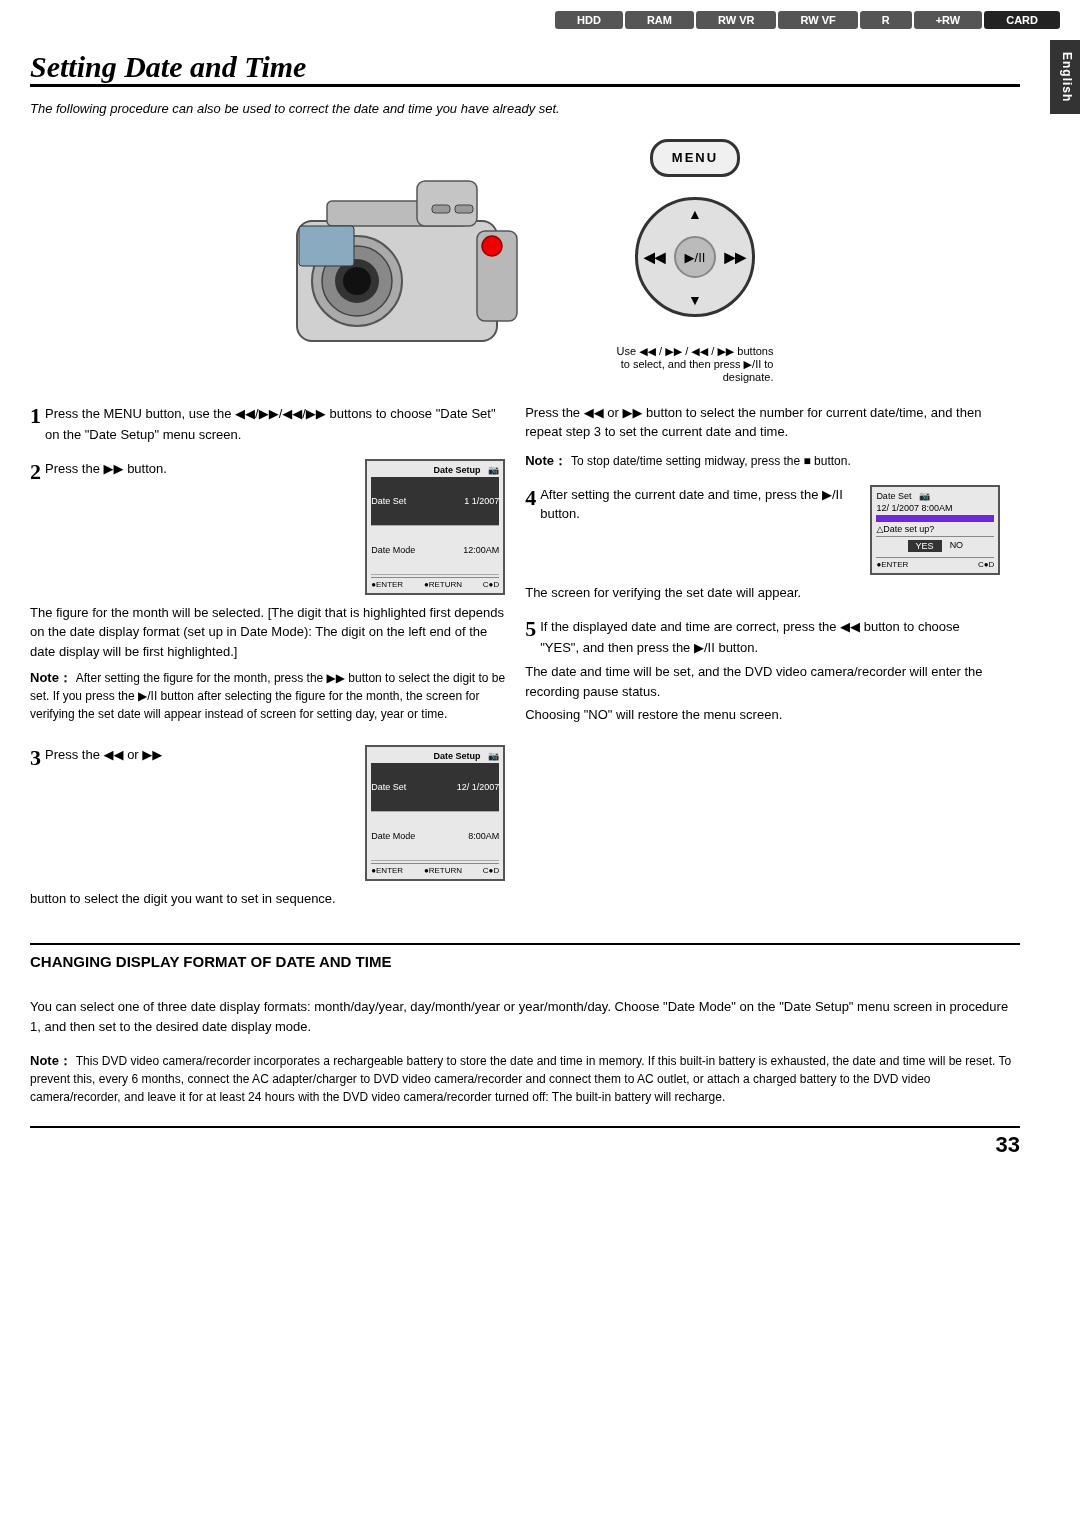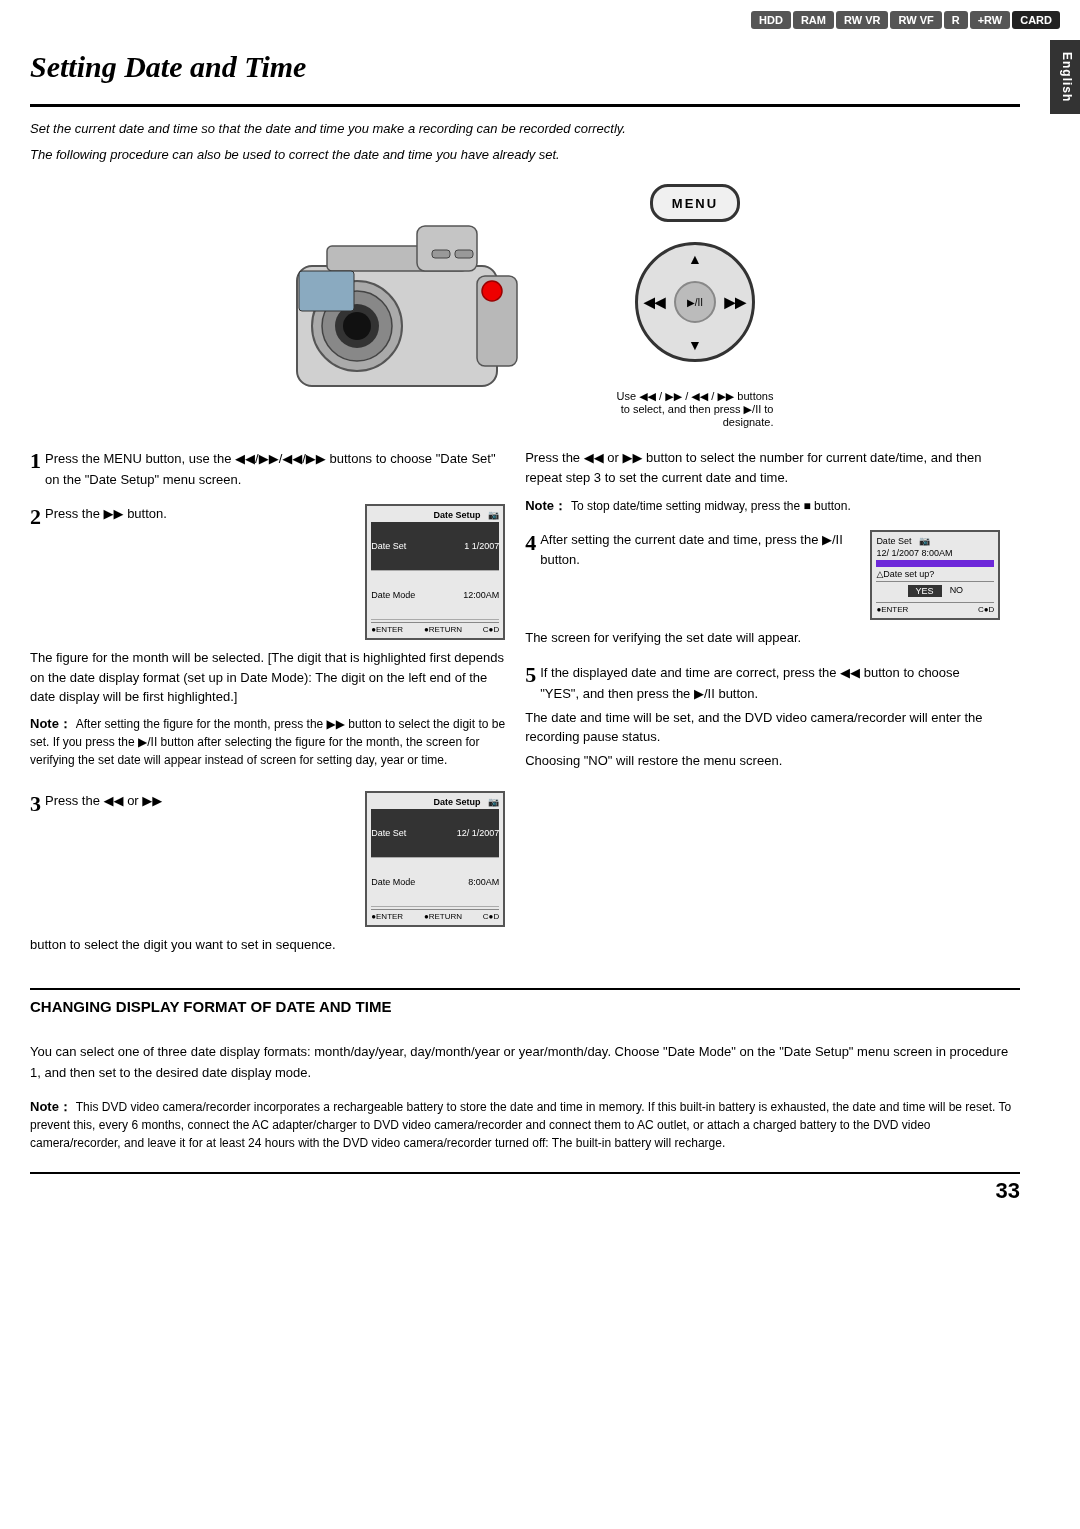--- a/index.html
+++ b/index.html
@@ -24,21 +24,21 @@
       align-items: center;
       justify-content: flex-end;
       padding-right: 20px;
       gap: 2px;
     }
     .format-pill {
       background: #555;
       color: #fff;
       font-size: 11px;
       font-weight: bold;
-      padding: 3px 8px;
+      padding: 3px 22px;
       border-radius: 3px;
     }
     .format-pill.active {
       background: #222;
     }
 
     
     .english-tab {
       position: absolute;
       top: 40px;
@@ -61,21 +61,21 @@
       padding: 10px 30px 30px 30px;
     }
 
     
     .page-title {
       font-size: 30px;
       font-weight: bold;
       font-style: italic;
       font-family: 'Times New Roman', serif;
       border-bottom: 3px solid #000;
-      padding-bottom: 20px;
+      padding-bottom: 0;
       margin-bottom: 12px;
     }
 
     
     .intro-text {
       font-style: italic;
       font-size: 13px;
       margin-bottom: 6px;
       line-height: 1.5;
     }
@@ -314,21 +314,20 @@
   <span class="format-pill">+RW</span>
   <span class="format-pill active">CARD</span>
 </div>
 
 <div class="english-tab">English</div>
 
 <div class="content">
 
   <div class="page-title">Setting Date and Time</div>
 
-  <p class="intro-text">Set the current date and time so that the date and time you make a recording can be recorded correctly.</p>
   <p class="intro-text">The following procedure can also be used to correct the date and time you have already set.</p>
 
   <div class="device-area">
 
     <div class="camera-svg-container">
       <svg width="300" height="200" viewBox="0 0 300 200" xmlns="http://www.w3.org/2000/svg">
 
         <rect x="20" y="60" width="200" height="120" rx="15" ry="15" fill="#d0d0d0" stroke="#555" stroke-width="2"></rect>
 
         <ellipse cx="80" cy="120" rx="45" ry="45" fill="#aaa" stroke="#555" stroke-width="2"></ellipse>
@@ -354,21 +353,21 @@
     <div class="controls-area">
       <div class="menu-button">MENU</div>
 
       <div class="dpad">
         <div class="dpad-circle">
           <span class="dpad-arrow top">▲</span>
           <span class="dpad-arrow bottom">▼</span>
           <span class="dpad-arrow left">◀◀</span>
           <span class="dpad-arrow right">▶▶</span>
           <div class="dpad-center">
-            <span style="font-size:10px;position:absolute;top:50%;left:50%;transform:translate(-50%,-50%);">▶/II</span>
+            <span style="font-size:13px;position:absolute;top:50%;left:50%;transform:translate(-50%,-50%);">▶/II</span>
           </div>
         </div>
       </div>
 
       <div class="dpad-label">
         Use ◀◀ / ▶▶ / ◀◀ / ▶▶ buttons<br>to select, and then press ▶/II to<br>designate.
       </div>
     </div>
   </div>
 

